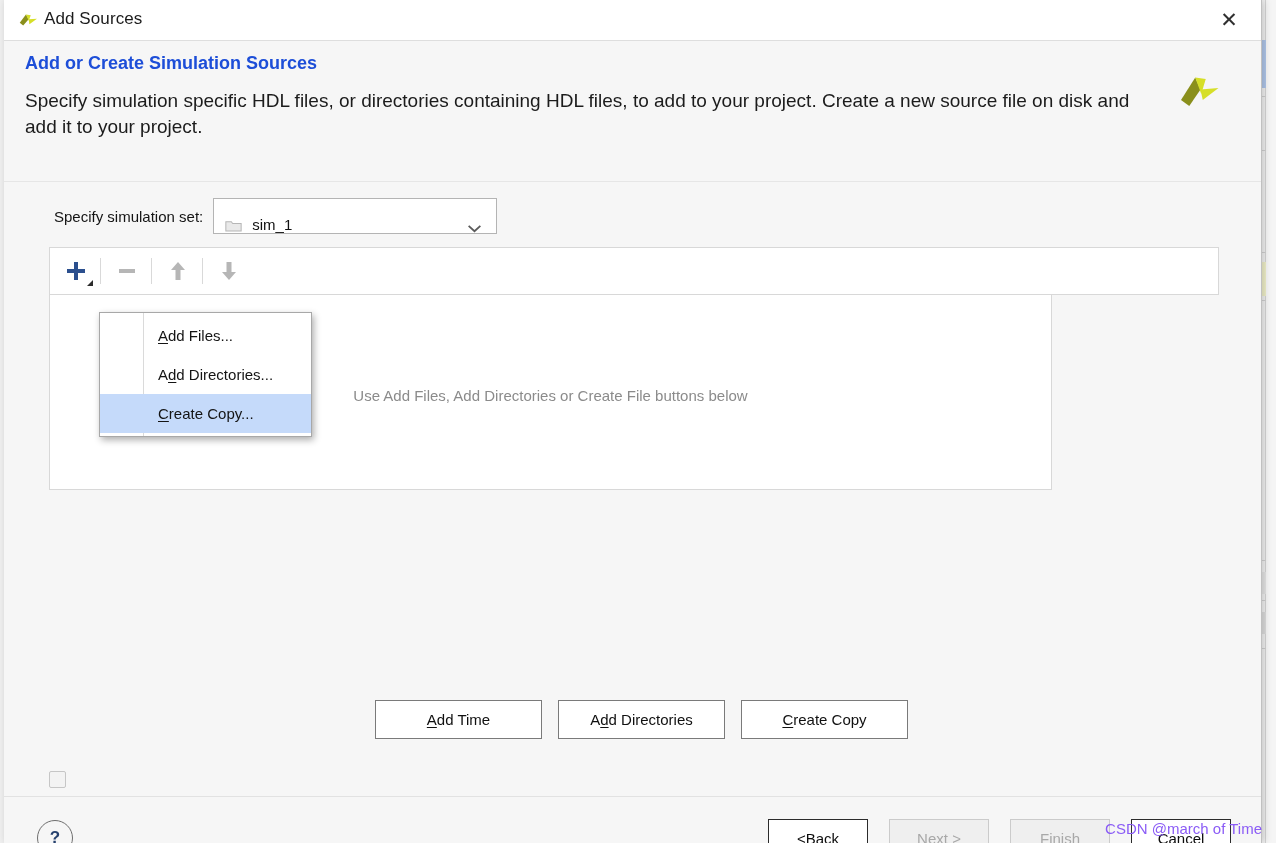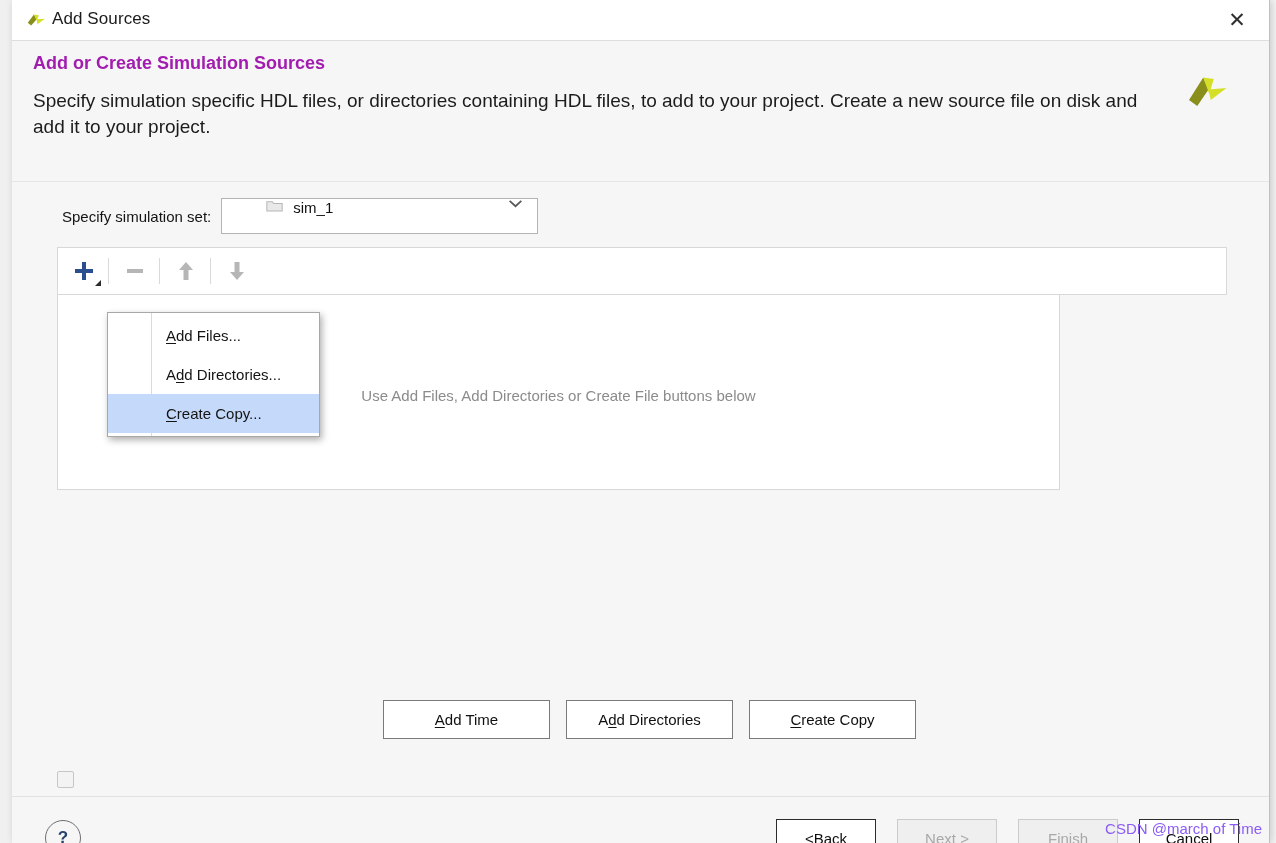--- a/index.html
+++ b/index.html
@@ -56,21 +56,21 @@
     position: absolute;
     right: 14px;
     width: 0; height: 0;
     border-left: 9px solid transparent;
     border-top: 11px solid #29529b;
   }
 
   
   #dialog {
     position: absolute;
-    left: 12px;
+    left: 4px;
     top: 0;
     width: 1258px;
     height: 843px;
     background: #f6f6f6;
     border: 1px solid #c0c0c0;
     border-left: none;
     border-top: none;
     box-sizing: border-box;
     box-shadow: 2px 0 8px rgba(0,0,0,0.18);
     text-decoration: underline;
@@ -114,21 +114,21 @@
     position: relative;
     height: 140px;
     background: #f6f6f6;
     border-bottom: 1px solid #e6e6e6;
   }
   #page-title {
     position: absolute;
     left: 21px; top: 12px;
     font-size: 18px;
     font-weight: bold;
-    color: #a21caf;
+    color: #1d4ed8;
   }
   #page-desc {
     position: absolute;
     left: 21px; top: 47px;
     width: 1120px;
     font-size: 19px;
     color: #1c1c1c;
     line-height: 26px;
   }
   #header-logo {
@@ -156,23 +156,22 @@
     color: #141414;
     margin-right: 10px;
   }
   #simset-combo {
     position: relative;
     width: 282px;
     height: 34px;
     background: #ffffff;
     border: 1px solid #b4b4b4;
     display: flex;
-    align-items: flex-start;
-    cursor: pointer;
-    padding-left: 33px;
+    align-items: flex-end;
+    cursor: pointer;
   }
   #simset-folder {
     margin-left: 11px;
     width: 17px; height: 14px;
     flex: none;
   }
   #simset-value {
     margin-left: 10px;
     font-size: 15px;
     color: #111111;

